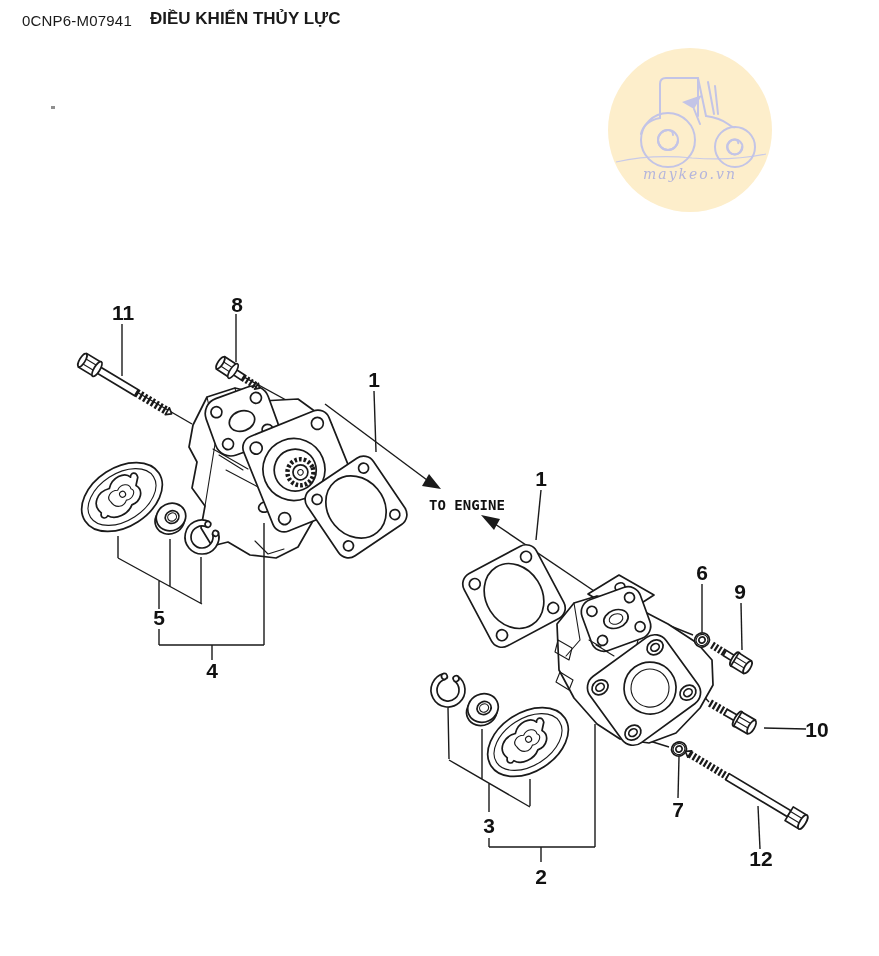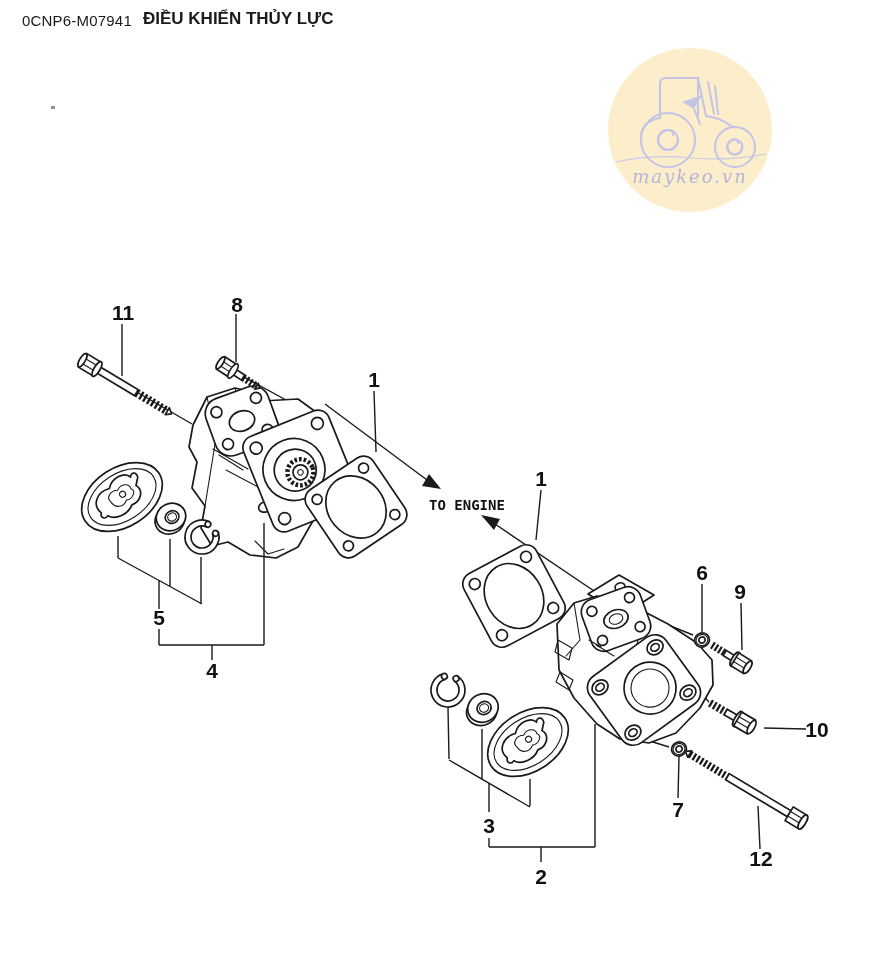--- a/index.html
+++ b/index.html
@@ -1,25 +1,25 @@
 <!DOCTYPE html>
 <html><head>
 <meta charset="utf-8">
 <style>
   html,body{margin:0;padding:0;background:#fff;}
   .page{position:relative;width:879px;height:956px;background:#ffffff;overflow:hidden;
         font-family:"Liberation Sans",sans-serif;color:#111;}
   .doc-code{position:absolute;left:22px;top:12px;font-size:15px;letter-spacing:.2px;color:#1a1a1a;}
-  .section-title{position:absolute;left:143px;top:9px;font-size:17px;font-weight:700;color:#1a1a1a;white-space:pre;}
+  .section-title{position:absolute;left:150px;top:9px;font-size:17px;font-weight:700;color:#1a1a1a;white-space:pre;}
   .figure-title{position:absolute;left:20px;top:37px;font-size:26px;font-weight:400;color:#1a1a1a;white-space:pre;}
   .stray-dot{position:absolute;left:51px;top:106px;width:4px;height:3px;background:#8f8f8f;}
   .watermark{position:absolute;left:608px;top:48px;width:164px;height:164px;border-radius:50%;
              background:#fdeecb;}
   .wm-text{position:absolute;left:0;right:0;top:118px;text-align:center;
-           font-family:"DejaVu Serif",serif;font-style:italic;font-size:18px;
+           font-family:"DejaVu Serif",serif;font-style:italic;font-size:14px;
            letter-spacing:2px;color:#b4b5dc;}
   svg.diagram{position:absolute;left:0;top:0;}
   .ln{stroke:#1a1a1a;stroke-width:1.7;fill:none;stroke-linecap:round;stroke-linejoin:round;}
   .fw{fill:#ffffff;}
   .thin{stroke-width:1.1;}
   .ld{stroke:#1a1a1a;stroke-width:1.4;fill:none;stroke-linecap:butt;}
   .fb{fill:#1a1a1a;stroke:none;}
   .callout{font-family:"Liberation Sans",sans-serif;font-weight:700;font-size:21px;fill:#111;text-anchor:middle;}
   .toengine{font-family:"DejaVu Sans Mono",monospace;font-weight:700;font-size:14px;fill:#111;}
   .wm-line{stroke:#c3c4e6;stroke-width:2;fill:none;stroke-linecap:round;stroke-linejoin:round;}

